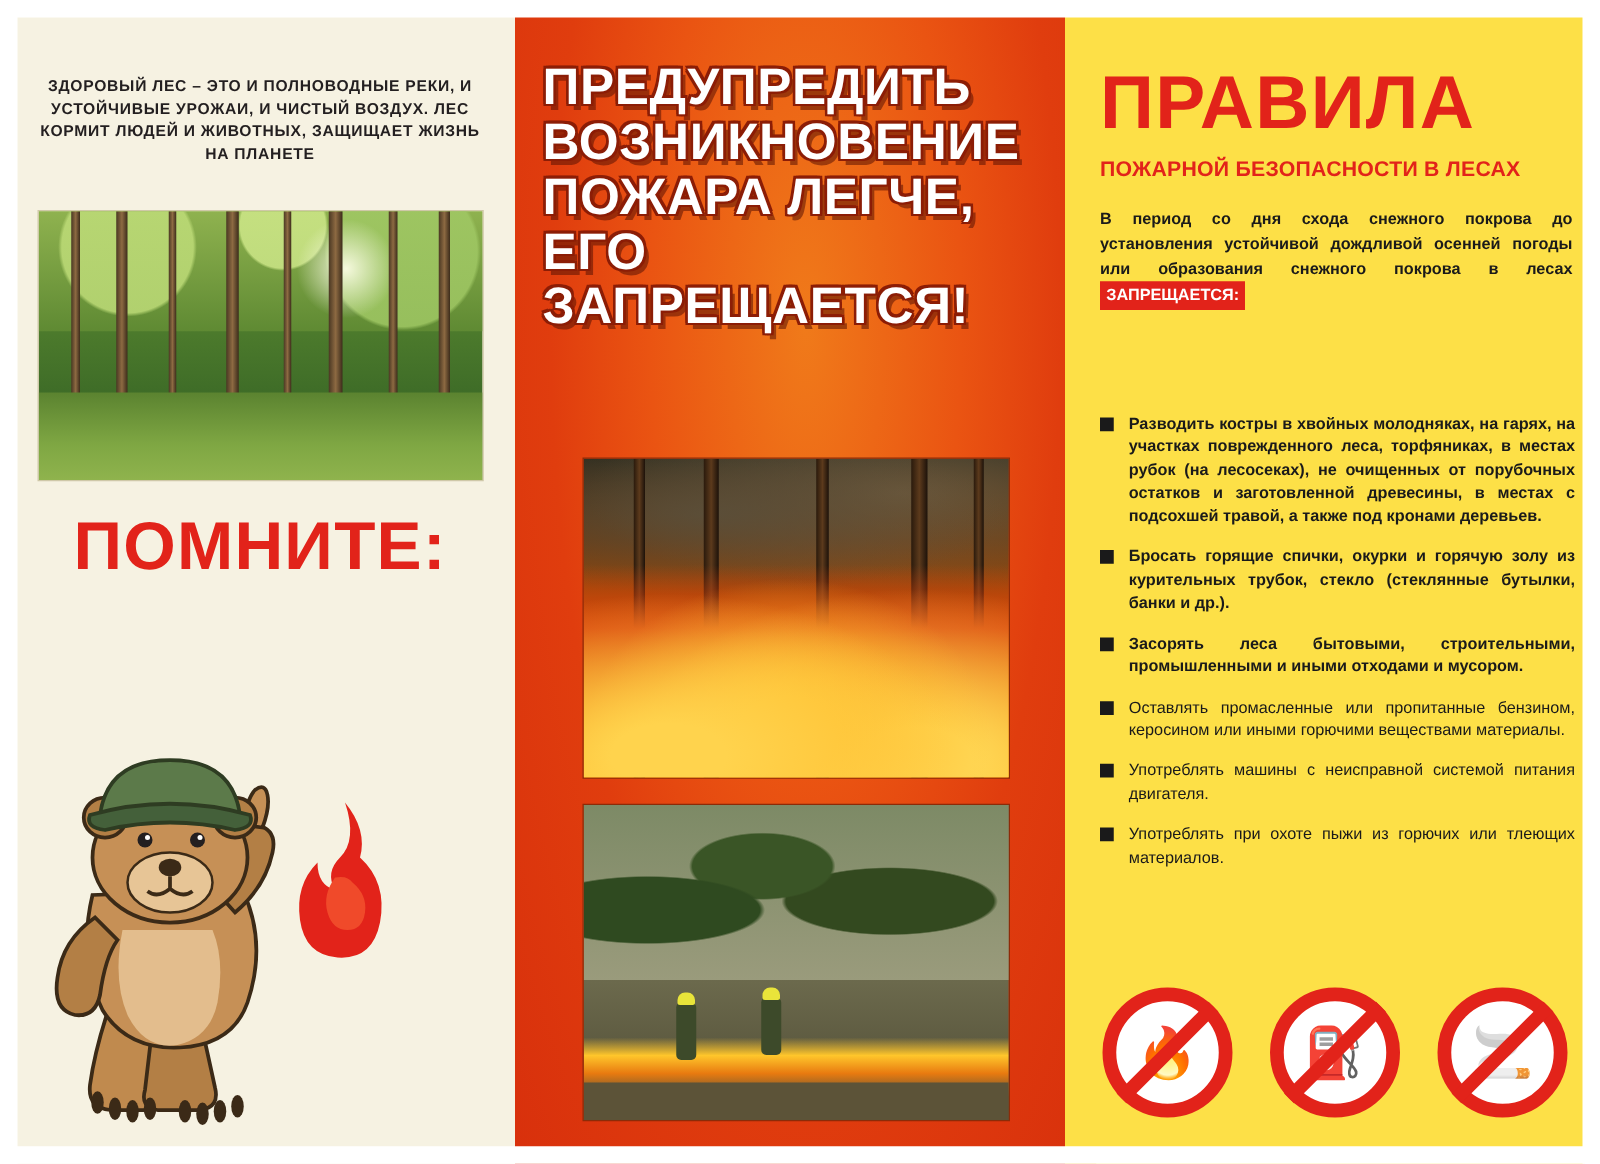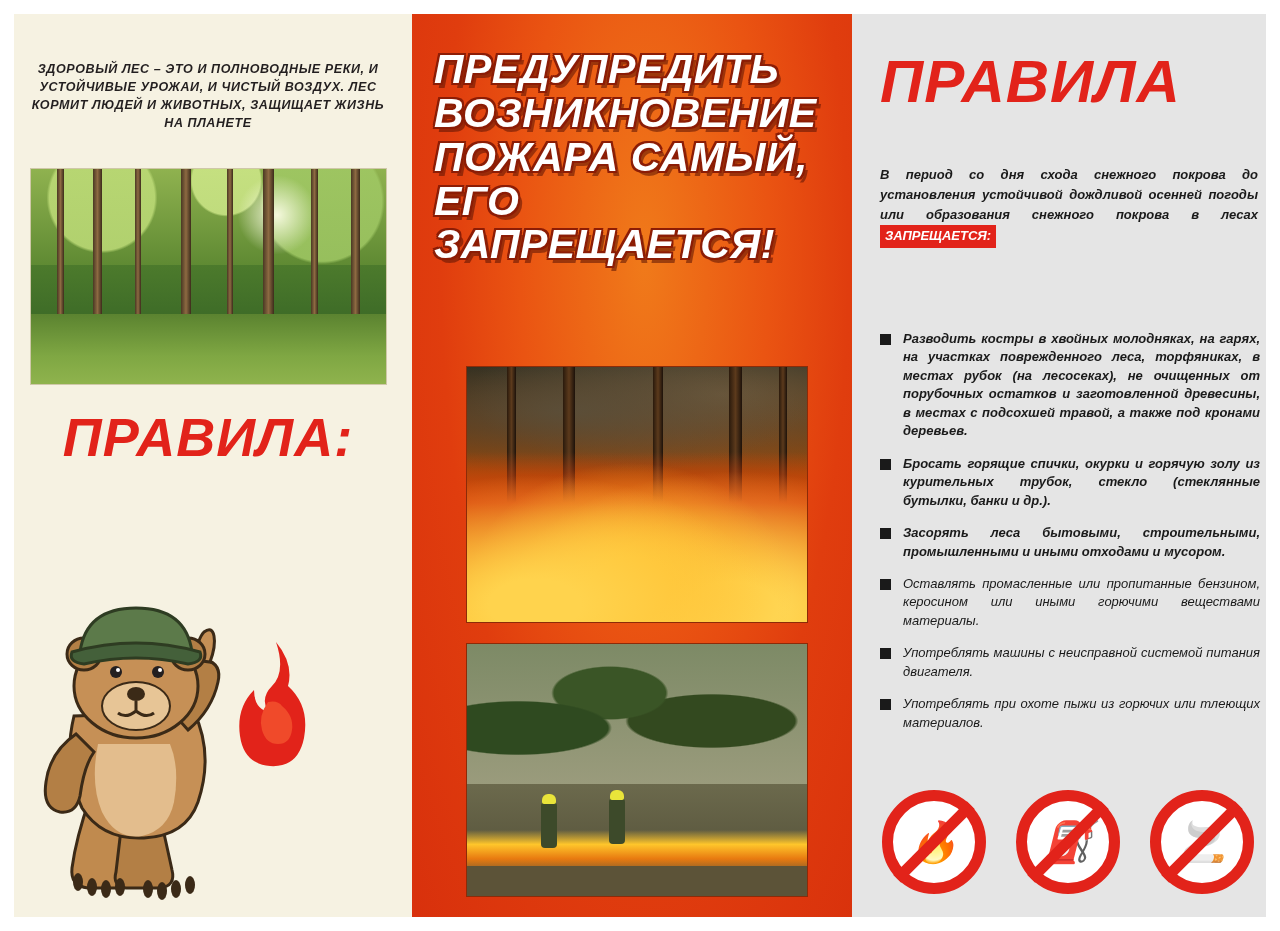--- a/index.html
+++ b/index.html
@@ -6,28 +6,27 @@
   body{
     width:1280px;height:931px;
     background:#ffffff;
     font-family:"Liberation Sans", sans-serif;
     overflow:hidden;
   }
   .page{
     position:relative;
     width:1280px;height:931px;
     background:#fdfcf4;
-    font-style:italic;
   }
   
   .panel{position:absolute;top:0;bottom:0;}
   #panel-left{left:0;width:412px;background:#f6f2e2;}
   #panel-mid{left:412px;width:440px;background:
      radial-gradient(ellipse at 50% 28%, #f07a1a 0%, #ea5412 38%, #e03d0e 62%, #d8300c 100%); padding-left: 25px;}
-  #panel-right{left:852px;width:416px;background:#e5e5e5;}
+  #panel-right{left:852px;width:416px;background:#fde047;}
   .edge-left{position:absolute;left:0;top:0;bottom:0;width:14px;background:#ffffff;}
   .edge-right{position:absolute;right:0;top:0;bottom:0;width:14px;background:#ffffff;}
   .edge-top{position:absolute;left:0;right:0;top:0;height:14px;background:#ffffff;}
   .edge-bot{position:absolute;left:0;right:0;bottom:0;height:14px;background:#ffffff;}
 
   
   #left-intro{
     position:absolute;left:30px;top:60px;width:356px;
     font-size:12.5px;font-weight:bold;line-height:1.45;
     letter-spacing:.6px;color:#231f20;text-align:center;
@@ -173,21 +172,21 @@
       <div class="trunk" style="left:62px;width:9px;"></div>
       <div class="trunk" style="left:104px;width:6px;"></div>
       <div class="trunk" style="left:150px;width:10px;"></div>
       <div class="trunk" style="left:196px;width:6px;"></div>
       <div class="trunk" style="left:232px;width:11px;"></div>
       <div class="trunk" style="left:280px;width:7px;"></div>
       <div class="trunk" style="left:320px;width:9px;"></div>
       <div class="ground"></div>
     </div>
 
-    <div id="remember-title">ПРАВИЛА:</div>
+    <div id="remember-title">ПОМНИТЕ:</div>
 
     <svg id="bear" viewBox="0 0 250 360">
 
       <path d="M62 250 q-14 40 -18 70 q-2 18 16 20 l34 0 q14 -2 10 -16 l-8 -66 z" fill="#c08a4e" stroke="#3b2a17" stroke-width="3"></path>
       <path d="M128 250 q10 44 16 72 q4 16 -12 18 l-34 0 q-14 -2 -10 -16 l8 -68 z" fill="#b37f45" stroke="#3b2a17" stroke-width="3"></path>
 
       <g fill="#3b2a17">
         <ellipse cx="50" cy="334" rx="5" ry="9"></ellipse>
           <ellipse cx="64" cy="339" rx="5" ry="9"></ellipse>
         <ellipse cx="78" cy="341" rx="5" ry="9"></ellipse>
@@ -224,21 +223,21 @@
     <svg id="flame-icon" viewBox="0 0 80 130">
       <path d="M44 4 q10 30 -4 44 q-12 12 -4 26 q-14 -4 -14 -22 q-18 18 -14 46 q4 28 30 30 q28 2 34 -28 q6 -32 -16 -52 q6 -22 -12 -44 z" fill="#e2231a"></path>
       <path d="M36 64 q-10 14 -6 28 q4 14 16 14 q12 0 14 -14 q2 -14 -10 -24 q-4 -6 -14 -4 z" fill="#f04a2a"></path>
     </svg>
   </div>
 
   <div class="panel" id="panel-mid">
     <div id="mid-headline">
       <div>ПРЕДУПРЕДИТЬ</div>
       <div>ВОЗНИКНОВЕНИЕ</div>
-      <div>ПОЖАРА САМЫЙ,</div>
+      <div>ПОЖАРА ЛЕГЧЕ,</div>
       <div>ЕГО ЗАПРЕЩАЕТСЯ!</div>
     </div>
 
     <div id="fire-photo-1">
       <div class="smoke"></div>
       <div class="tr" style="left:40px;"></div>
       <div class="tr" style="left:96px;width:12px;"></div>
       <div class="tr" style="left:186px;width:10px;"></div>
       <div class="tr" style="left:262px;width:13px;"></div>
       <div class="tr" style="left:312px;width:8px;"></div>
@@ -251,20 +250,21 @@
       <div class="ground2"></div>
       <div class="worker" style="left:74px;bottom:48px;"></div>
       <div class="helmet" style="left:75px;bottom:92px;"></div>
       <div class="worker" style="left:142px;bottom:52px;"></div>
       <div class="helmet" style="left:143px;bottom:96px;"></div>
     </div>
   </div>
 
   <div class="panel" id="panel-right">
     <div id="rules-title">ПРАВИЛА</div>
+    <div id="rules-sub">ПОЖАРНОЙ БЕЗОПАСНОСТИ В ЛЕСАХ</div>
 
     <div id="period-text">
       <span>В период со дня схода снежного покрова до установления устойчивой дождливой осенней погоды или образования снежного покрова в лесах </span><span class="hl">ЗАПРЕЩАЕТСЯ:</span>
     </div>
 
     <div id="rules-list">
       <div class="rule bold">
         <div class="bullet"></div>
         <div class="txt">Разводить костры в хвойных молодняках, на гарях, на участках поврежденного леса, торфяниках, в местах рубок (на лесосеках), не очищенных от порубочных остатков и заготовленной древесины, в местах с подсохшей травой, а также под кронами деревьев.</div>
       </div>

